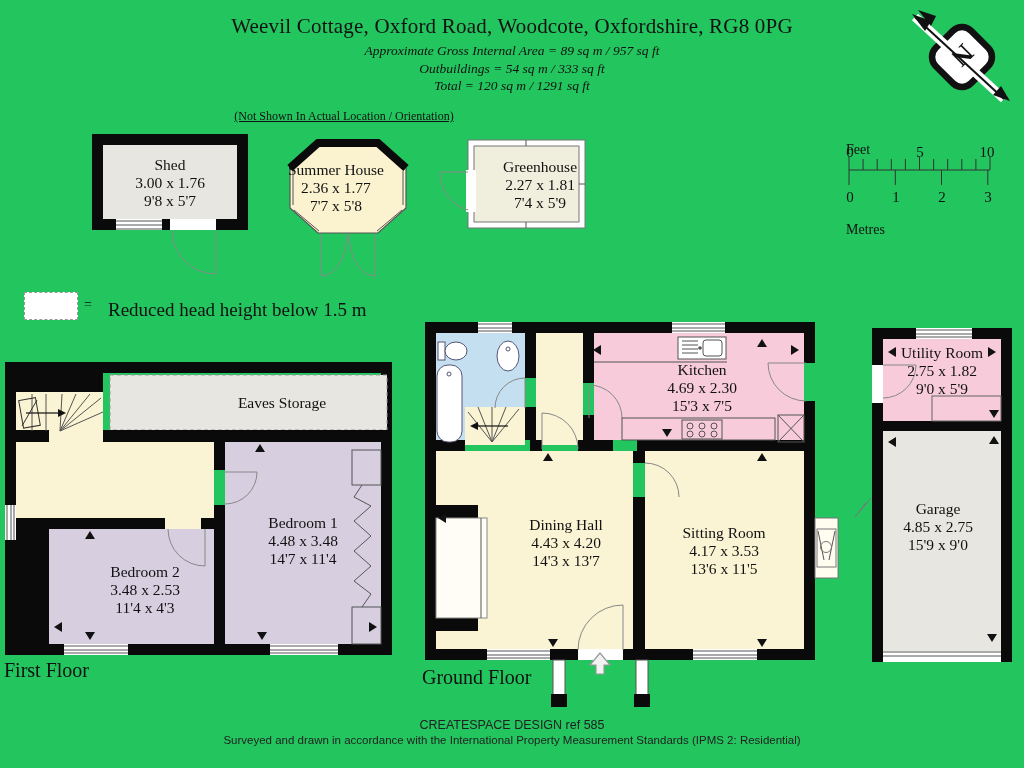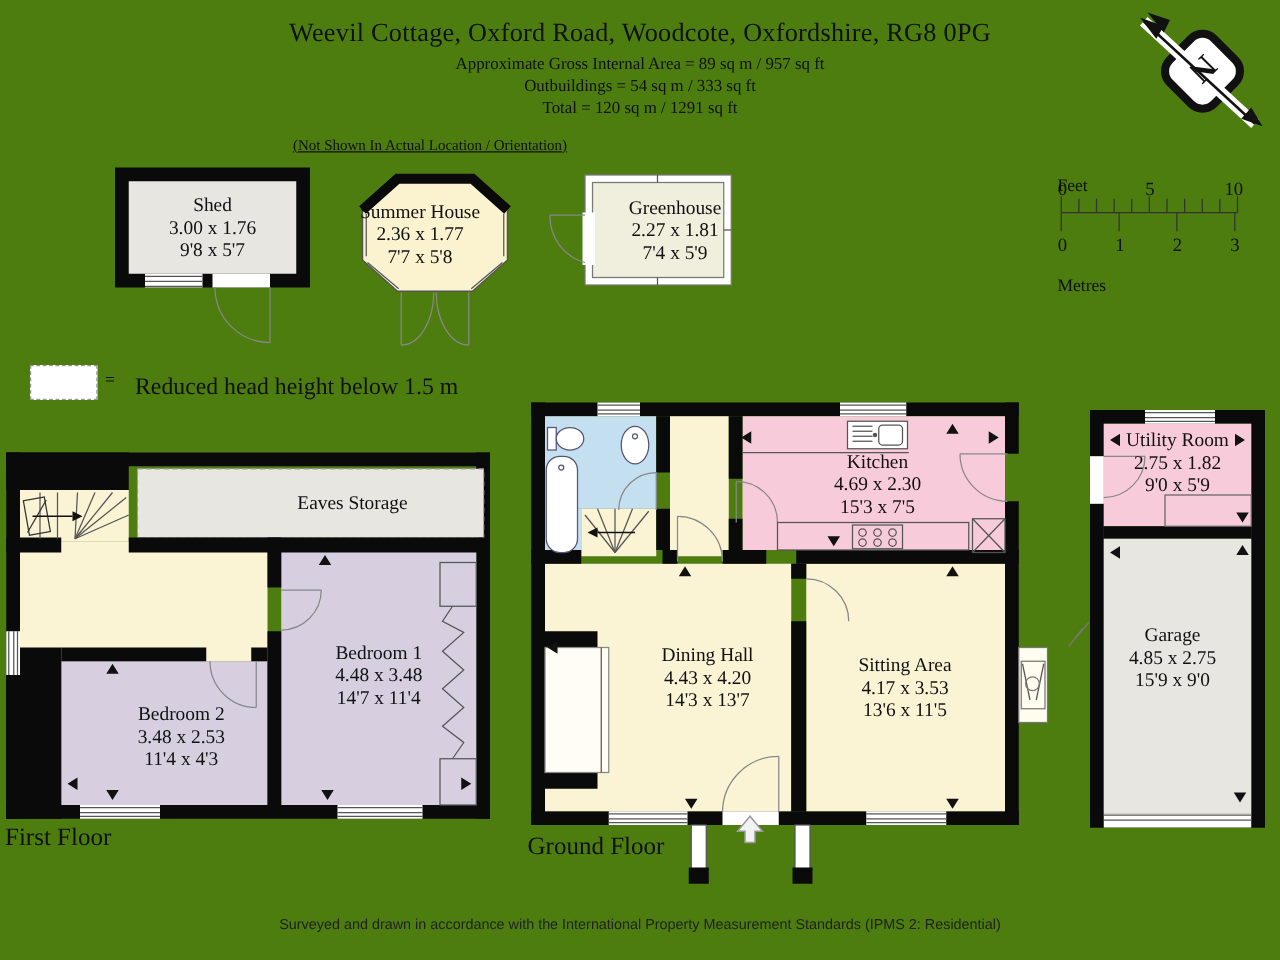--- a/index.html
+++ b/index.html
@@ -1,21 +1,21 @@
 <!DOCTYPE html>
 <html><head>
 <meta charset="utf-8">
 <style>
   html,body{margin:0;padding:0;background:#fff;}
-  .canvas{position:relative;width:1024px;height:768px;background:#4d7c0f;overflow:hidden;
+  .canvas{position:relative;width:1024px;height:768px;background:#22c55e;overflow:hidden;
           font-family:"Liberation Serif", serif;color:#111;}
   .abs{position:absolute;}
   .ctr{text-align:center;}
   .title{left:0;right:0;top:14px;font-size:21px;letter-spacing:.2px;}
-  .sub{left:0;right:0;font-size:13.5px;}
+  .sub{left:0;right:0;font-size:13.5px;font-style:italic;}
   .note{left:205px;width:278px;top:109px;font-size:12px;text-decoration:underline;}
   .room-label{position:absolute;transform:translate(-50%,-50%);text-align:center;
               font-size:15.5px;line-height:18px;white-space:nowrap;}
   .floor-label{position:absolute;font-size:20px;}
   .scale-txt{position:absolute;font-size:14px;margin-top:12px;}
   .tick-num{position:absolute;font-size:15px;transform:translateX(-50%);}
   .legend-box{position:absolute;left:24px;top:292px;width:52px;height:26px;
               border:1px dashed #999;background:#fff;}
   .legend-eq{position:absolute;left:84px;top:297px;font-size:14px;}
   .legend-txt{position:absolute;left:108px;top:299px;font-size:19px;}
@@ -400,32 +400,33 @@
     <div>Kitchen</div>
     <div>4.69 x 2.30</div>
     <div>15'3 x 7'5</div>
   </div>
   <div class="room-label" style="left:566px;top:543px">
     <div>Dining Hall</div>
     <div>4.43 x 4.20</div>
     <div>14'3 x 13'7</div>
   </div>
   <div class="room-label" style="left:724px;top:551px">
-    <div>Sitting Area</div>
+    <div>Sitting Room</div>
     <div>4.17 x 3.53</div>
     <div>13'6 x 11'5</div>
   </div>
   <div class="floor-label" style="left:422px;top:666px">Ground Floor</div>
 
   <div class="room-label" style="left:942px;top:371px">
     <div>Utility Room</div>
     <div>2.75 x 1.82</div>
     <div>9'0 x 5'9</div>
   </div>
   <div class="room-label" style="left:938px;top:527px">
     <div>Garage</div>
     <div>4.85 x 2.75</div>
     <div>15'9 x 9'0</div>
   </div>
 
+  <div class="abs ctr footer1">CREATESPACE DESIGN  ref  585</div>
   <div class="abs ctr footer2">Surveyed and drawn in accordance with the International Property Measurement Standards (IPMS 2: Residential)</div>
 
 </div>
 
 </body></html>

